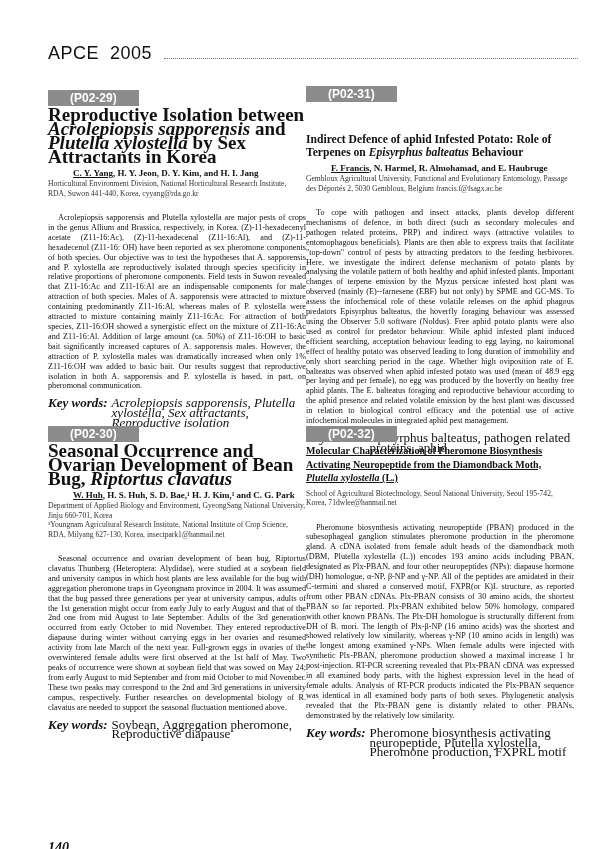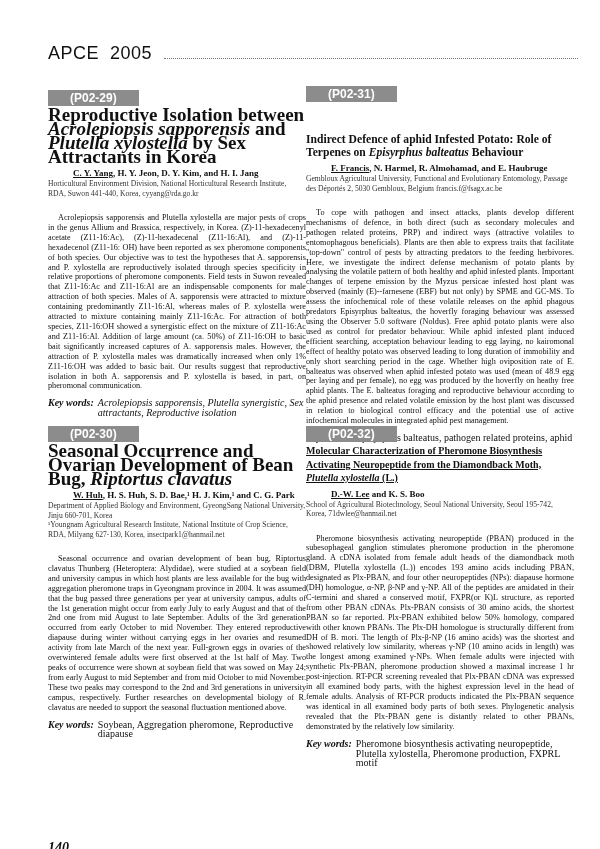--- a/index.html
+++ b/index.html
@@ -7,21 +7,21 @@
   .header { position:absolute; left:48px; top:40px; right:22px; height:24px; display:flex; align-items:flex-end;justify-content:space-between; }
   .header .title { font-family:"Liberation Sans", sans-serif; font-size:18px; letter-spacing:0.5px; color:#111; white-space:pre; }
   .header .rule { flex:1; border-bottom:1px dotted #777; margin-left:12px; margin-bottom:5px; }
   .col { position:absolute; width:258px; }
   .badge { display:inline-block; background:#8c8c8c; color:#fff; font-family:"Liberation Sans", sans-serif; font-size:12px; font-weight:bold; padding:1px 22px; }
   .atitle { font-weight:bold; font-size:19px; line-height:14px; margin:2px 0 4px 0; }
   .authors { font-weight:bold; font-size:9px; margin:2px 0 1px 0;padding-left:25px; }
   .authors u { text-decoration:underline; }
   .affil { font-size:7.6px; line-height:9.5px; color:#333; }
   .body { font-size:8.2px; line-height:9.9px; text-align:justify; text-indent:10px; margin-top:15px; }
-  .kw { display:flex; font-size:10px; line-height:9.9px; margin-top:7px; }
+  .kw { display:flex; font-size:13px; line-height:9.9px; margin-top:7px; }
   .kw .lbl { font-weight:bold; font-style:italic; white-space:nowrap; margin-right:4px; }
   .kw .val { flex:1; }
   i { font-style:italic; }
   .footer { position:absolute; left:48px; top:840px; font-size:14px; font-style:italic; font-weight:bold; display:flex; align-items:center;flex-direction:column; }
   .footer .arrow { color:#bbb; font-size:13px; margin-left:5px; font-style:normal; font-weight:normal; }
 </style>
 </head>
 <body>
 
 <div class="header">
@@ -30,21 +30,21 @@
 </div>
 
 <div class="col" style="left:48px; top:88px;">
   <span class="badge">(P02-29)</span>
   <div class="atitle"><span>Reproductive Isolation between </span><i>Acrolepiopsis sapporensis</i><span> and </span><i>Plutella xylostella</i><span> by Sex Attractants in Korea</span></div>
   <div class="authors"><u>C. Y. Yang</u><span>, H. Y. Jeon, D. Y. Kim, and H. I. Jang</span></div>
   <div class="affil">Horticultural Environment Division, National Horticultural Research Institute, RDA, Suwon 441-440, Korea, cyyang@rda.go.kr</div>
   <div class="body">Acrolepiopsis sapporensis and Plutella xylostella are major pests of crops in the genus Allium and Brassica, respectively, in Korea. (Z)-11-hexadecenyl acetate (Z11-16:Ac), (Z)-11-hexadecenal (Z11-16:Al), and (Z)-11-hexadecenol (Z11-16: OH) have been reported as sex pheromone components of both species. Our objective was to test the hypotheses that A. sapporensis and P. xylostella are reproductively isolated through species specificity in relative proportions of pheromone components. Field tests in Suwon revealed that Z11-16:Ac and Z11-16:Al are an indispensable components for male attraction of both species. Males of A. sapporensis were attracted to mixture containing predominantly Z11-16:Al, whereas males of P. xylostella were attracted to mixture containing mainly Z11-16:Ac. For attraction of both species, Z11-16:OH showed a synergistic effect on the mixture of Z11-16:Ac and Z11-16:Al. Addition of large amount (ca. 50%) of Z11-16:OH to basic bait significantly increased captures of A. sapporensis males. However, the attraction of P. xylostella males was dramatically increased when only 1% Z11-16:OH was added to basic bait. Our results suggest that reproductive isolation in both A. sapporensis and P. xylostella is based, in part, on pheromonal communication.</div>
   <div class="kw">
     <span class="lbl">Key words:</span>
-    <i class="val">Acrolepiopsis sapporensis, Plutella synergistic, Sex attractants, Reproductive isolation</i>
+    <i class="val">Acrolepiopsis sapporensis, Plutella xylostella, Sex attractants, Reproductive isolation</i>
   </div>
 </div>
 
 <div class="col" style="left:48px; top:424px;">
   <span class="badge">(P02-30)</span>
   <div class="atitle"><span>Seasonal Occurrence and Ovarian Development of Bean Bug, </span><i>Riptortus clavatus</i></div>
   <div class="authors"><u>W. Huh</u><span>, H. S. Huh, S. D. Bae,¹ H. J. Kim,¹ and C. G. Park</span></div>
   <div class="affil">Department of Applied Biology and Environment, GyeongSang National University, Jinju 660-701, Korea</div>
   <div class="affil">¹Youngnam Agricultural Research Institute, National Institute of Crop Science, RDA, Milyang 627-130, Korea, insectpark1@hanmail.net</div>
   <div class="body">Seasonal occurrence and ovarian development of bean bug, Riptortus clavatus Thunberg (Heteroptera: Alydidae), were studied at a soybean field and university campus in which host plants are less available for the bug with aggregation pheromone traps in Gyeongnam province in 2004. It was assumed that the bug passed three generations per year at university campus, adults of the 1st generation might occur from early July to early August and that of the 2nd one from mid August to late September. Adults of the 3rd generation occurred from early October to mid November. They entered reproductive diapause during winter without carrying eggs in her ovaries and resumed activity from late March of the next year. Full-grown eggs in ovaries of the overwintered female adults were first observed at the 1st half of May. Two peaks of occurrence were shown at soybean field that was sowed on May 24; from early August to mid September and from mid October to mid November. These two peaks may correspond to the 2nd and 3rd generations in university campus, respectively. Further researches on developmental biology of R. clavatus are needed to support the seasonal fluctuation mentioned above.</div>
@@ -62,21 +62,20 @@
   <div class="body">To cope with pathogen and insect attacks, plants develop different mechanisms of defence, in both direct (such as secondary molecules and pathogen related proteins, PRP) and indirect ways (attractive volatiles to entomophagous beneficials). Plants are then able to express traits that facilitate "top-down" control of pests by attracting predators to the feeding herbivores. Here, we investigate the indirect defense mechanism of potato plants by analysing the volatile pattern of both healthy and aphid infested plants. Important changes of terpene emission by the Myzus persicae infested host plant was observed (mainly (E)--farnesene (EBF) but not only) by SPME and GC-MS. To assess the infochemical role of these volatile releases on the aphid phagous predators Episyrphus balteatus, the hoverfly foraging behaviour was assessed using the Observer 5.0 software (Noldus). Free aphid potato plants were also used as control for predator behaviour. While aphid infested plant induced efficient searching, acceptation behaviour leading to egg laying, no kairomonal effect of healthy potato was observed leading to long duration of immobility and only short searching period in the cage. Whether high oviposition rate of E. balteatus was observed when aphid infested potato was used (mean of 48.9 egg per laying and per female), no egg was produced by the hoverfly on heathy free aphid plants. The E. balteatus foraging and reproductive behaviour according to the aphid presence and related volatile emission by the host plant was discussed in relation to biological control efficacy and the potential use of active infochemical molecules in integrated aphid pest management.</div>
   <div class="kw">
     <span class="lbl">Key words:</span>
     <span class="val">Episyrphus balteatus, pathogen related proteins, aphid</span>
   </div>
 </div>
 
 <div class="col" style="left:306px; top:424px; width:268px;">
   <span class="badge">(P02-32)</span>
   <div class="atitle" style="font-size:10px; line-height:13.5px;text-decoration:underline;"><span>Molecular Characterization of Pheromone Biosynthesis Activating Neuropeptide from the Diamondback Moth, </span><i>Plutella xylostella</i><span> (L.)</span></div>
-  <div class="authors"><u>D.-W. Lee</u><span> and K. S. Boo</span></div>
   <div class="affil">School of Agricultural Biotechnology, Seoul National University, Seoul 195-742, Korea, 71dwlee@hanmail.net</div>
   <div class="body">Pheromone biosynthesis activating neuropeptide (PBAN) produced in the subesophageal ganglion stimulates pheromone production in the pheromone gland. A cDNA isolated from female adult heads of the diamondback moth (DBM, Plutella xylostella (L.)) encodes 193 amino acids including PBAN, designated as Plx-PBAN, and four other neuropeptides (NPs): diapause hormone (DH) homologue, α-NP, β-NP and γ-NP. All of the peptides are amidated in their C-termini and shared a conserved motif, FXPR(or K)L structure, as reported from other PBAN cDNAs. Plx-PBAN consists of 30 amino acids, the shortest PBAN so far reported. Plx-PBAN exhibited below 50% homology, compared with other known PBANs. The Plx-DH homologue is structurally different from DH of B. mori. The length of Plx-β-NP (16 amino acids) was the shortest and showed relatively low similarity, whereas γ-NP (10 amino acids in length) was the longest among examined γ-NPs. When female adults were injected with synthetic Plx-PBAN, pheromone production showed a maximal increase 1 hr post-injection. RT-PCR screening revealed that Plx-PBAN cDNA was expressed in all examined body parts, with the highest expression level in the head of female adults. Analysis of RT-PCR products indicated the Plx-PBAN sequence was identical in all examined body parts of both sexes. Phylogenetic analysis revealed that the Plx-PBAN gene is distantly related to other PBANs, demonstrated by the relatively low similarity.</div>
   <div class="kw">
     <span class="lbl">Key words:</span>
     <span class="val">Pheromone biosynthesis activating neuropeptide, Plutella xylostella, Pheromone production, FXPRL motif</span>
   </div>
 </div>
 
 <div class="footer">
   <span>140</span>

